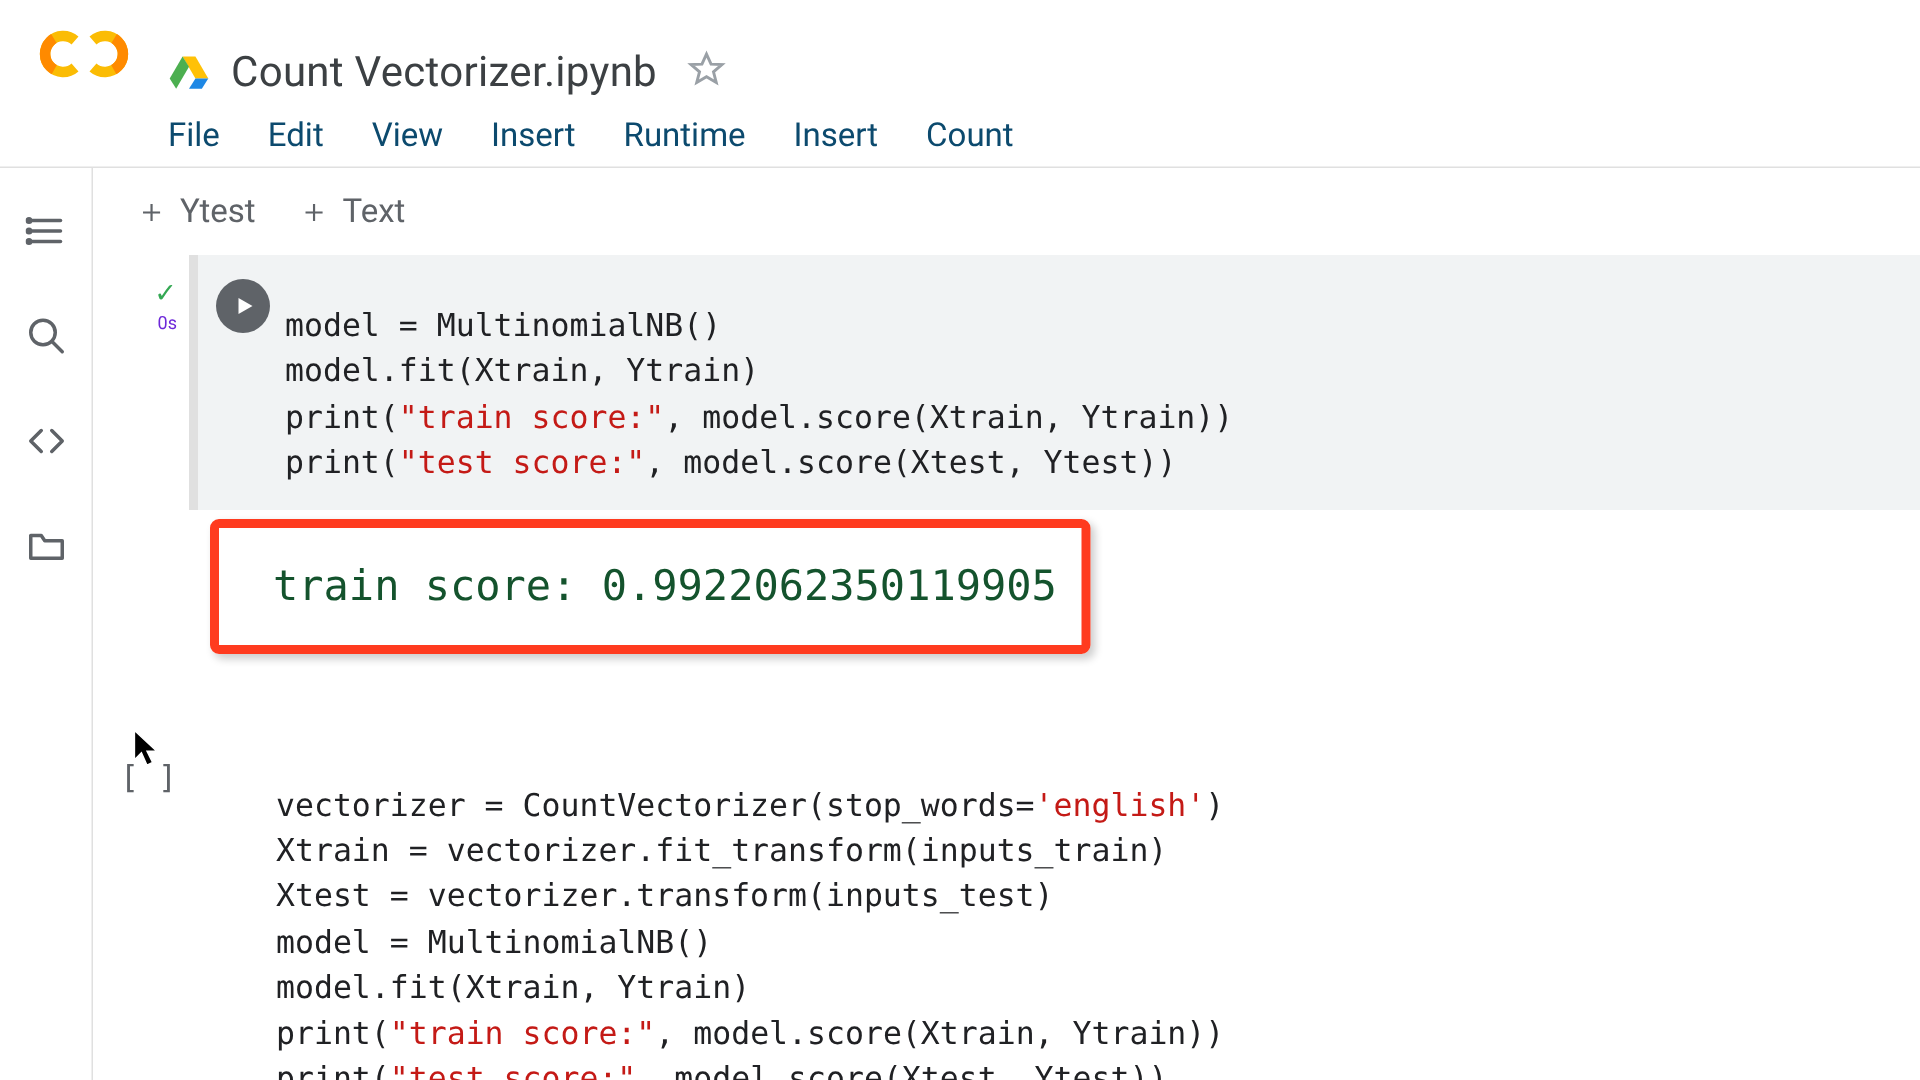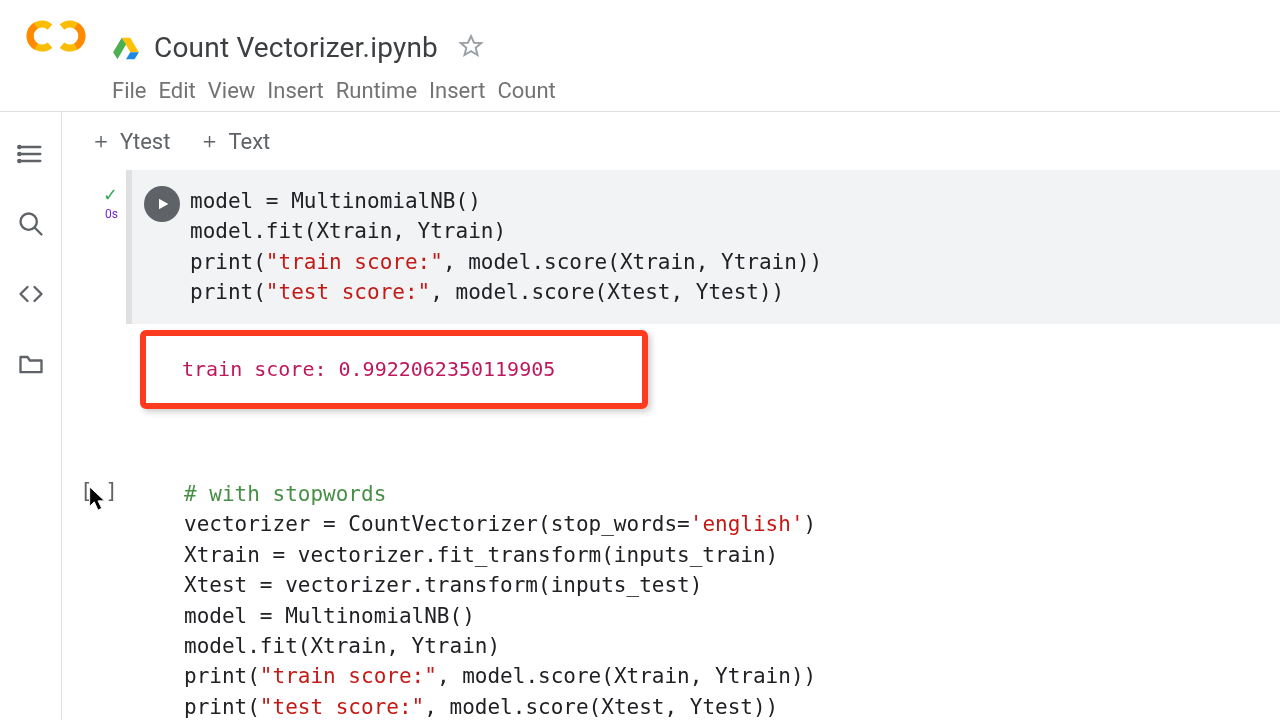--- a/index.html
+++ b/index.html
@@ -13,55 +13,55 @@
   .logo-wrap { width: 112px; display: flex; align-items: center; justify-content: center; padding-top: 10px; }
   .colab-logo { display: flex; align-items: center; }
   .colab-logo svg { width: 60px; height: 36px; }
   .title-menu { display: flex; flex-direction: column; gap: 6px; margin-top: 23px; }
   .title-row { display: flex; align-items: center; gap: 14px; }
   .drive-icon { width: 28px; height: 24px; }
   .doc-title {
     font-size: 28px; color: #3c4043; font-weight: 400; letter-spacing: .2px;
   }
   .star-icon { color: #9aa0a6; margin-left: 6px; }
-  .menus { display: flex; gap: 12px; font-size: 22px; color: #737373; margin-top: 8px; }
+  .menus { display: flex; gap: 32px; font-size: 22px; color: #0c4a6e; margin-top: 8px; }
   .menus span { cursor: pointer; }
   .divider { height: 1px; background: #e0e0e0; width: 100%; margin-top: 8px; }
   .main { display: flex; height: calc(720px - 106px); }
   .sidebar {
     width: 62px; border-right: 1px solid #e0e0e0; display: flex; flex-direction: column; align-items: center; padding-top: 28px; gap: 42px;
   }
   .sidebar-icon { width: 28px; height: 28px; color: #5f6368; cursor: pointer; }
   .content { flex: 1; display: flex; flex-direction: column; }
   .toolbar { display: flex; align-items: center; gap: 28px; padding: 14px 0 14px 28px; font-size: 22px; color: #5f6368; }
   .tb-btn { display: flex; align-items: center; gap: 8px; cursor: pointer; }
   .plus { font-size: 22px; font-weight: 300; }
   .notebook { padding-left: 8px; }
   .cell { display: flex; position: relative; }
   .gutter {
     width: 56px; display: flex; flex-direction: column; align-items: flex-end; padding-top: 14px; padding-right: 8px;
   }
   .check { color: #34a853; font-size: 18px; }
   .exec-time { font-size: 12px; color: #6d28d9; margin-top: 2px; }
   .cell-body { flex: 1; }
   .cell-input {
-    background: #f1f3f4; border-left: 6px solid #e8eaed; position: relative; padding: 16px 0 16px 58px;
+    background: #f1f3f4; border-left: 6px solid #e8eaed; position: relative; padding: 32px 0 16px 58px;
   }
   .cell.active .cell-input { border-left-color: #e0e0e0; }
   .run-btn {
     position: absolute; left: 12px; top: 16px; width: 36px; height: 36px; border-radius: 50%; background: #5f6368; display: flex; align-items: center; justify-content: center; cursor: pointer;
   }
   .run-btn svg { fill: #fff; width: 16px; height: 16px; margin-left: 2px; }
   pre.code {
     font-family: ui-monospace, SFMono-Regular, Menlo, Consolas, monospace;
     font-size: 21px; line-height: 1.45; white-space: pre; color: #202124;
   }
   .cell-output {
     padding: 10px 0 14px 58px; font-family: ui-monospace, SFMono-Regular, Menlo, Consolas, monospace;
-    font-size: 20px; line-height: 1.35; color: #be185d; background: #fff;
+    font-size: 28px; line-height: 1.35; color: #14532d; background: #fff;
   }
   .hl { border: 6px solid #ff3b1f; border-radius: 6px; padding: 20px 16px 20px 36px; margin-left: -44px; margin-top: -4px; display: inline-block; min-width: 508px; box-shadow: 3px 3px 6px rgba(0,0,0,.2); }
   .cell-sep { height: 40px; }
   .prompt { font-family: ui-monospace, monospace; font-size: 21px; color: #5f6368; padding-top: 2px; }
   .cell2 .cell-input { background: #fff; border-left: none; padding-left: 58px; }
   .s-str { color: #c41a16; }
   .s-cmt { color: #478f46; }
   .cursor-img {
     position: absolute; left: 88px; top: 486px; width: 20px; height: 26px; pointer-events: none; z-index: 10;
   }
@@ -182,21 +182,21 @@
       </div>
 
       <div class="cell-sep"></div>
 
       <div class="cell cell2">
         <div class="gutter">
           <span class="prompt">[ ]</span>
         </div>
         <div class="cell-body">
           <div class="cell-input">
-            <pre class="code" id="code2"><span class="s-cmt"># with stopwords</span>
+            <pre class="code" id="code2">
 vectorizer = CountVectorizer(stop_words=<span class="s-str">'english'</span>)
 Xtrain = vectorizer.fit_transform(inputs_train)
 Xtest = vectorizer.transform(inputs_test)
 model = MultinomialNB()
 model.fit(Xtrain, Ytrain)
 print(<span class="s-str">"train score:"</span>, model.score(Xtrain, Ytrain))
 print(<span class="s-str">"test score:"</span>, model.score(Xtest, Ytest))</pre>
           </div>
         </div>
       </div>

